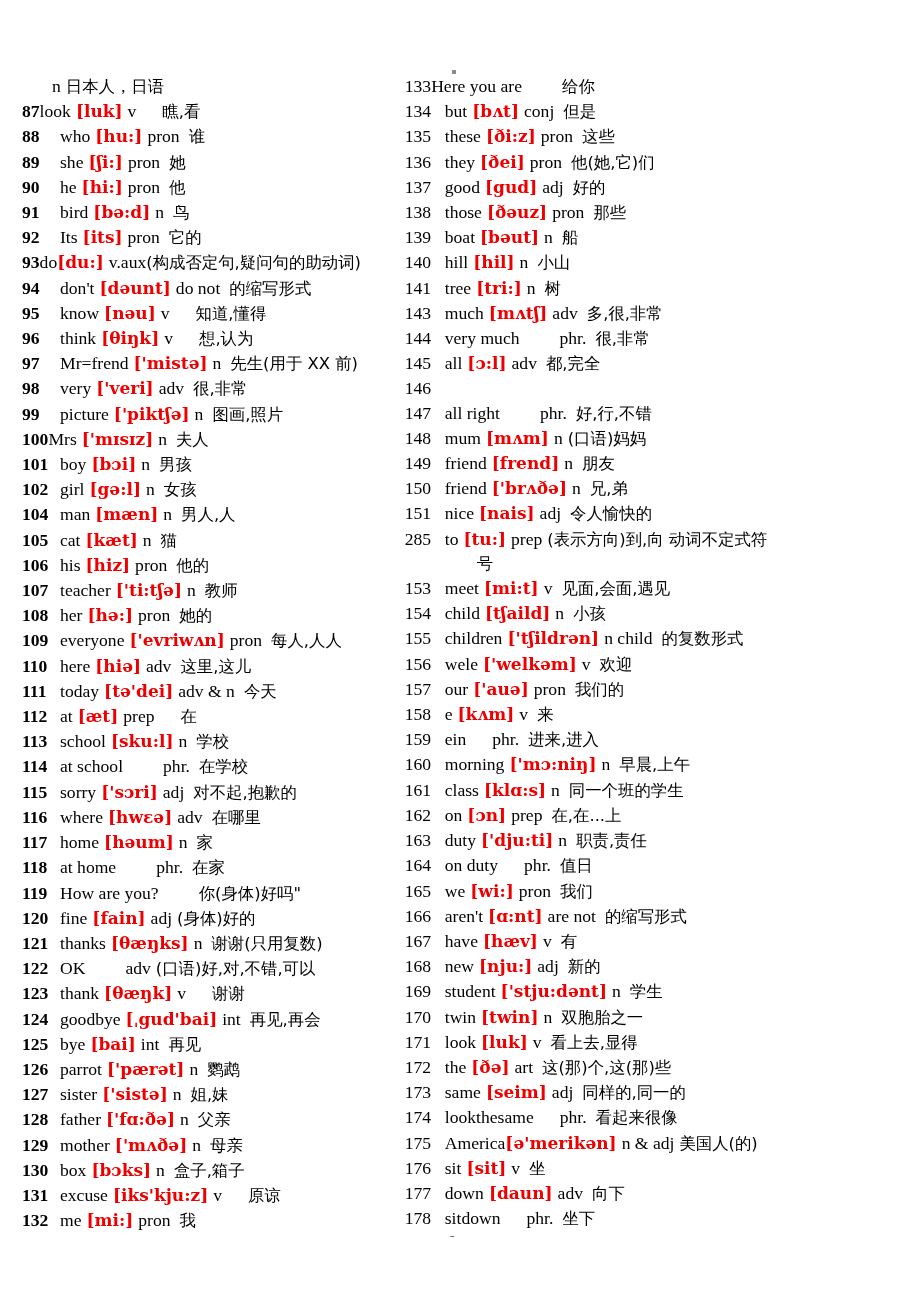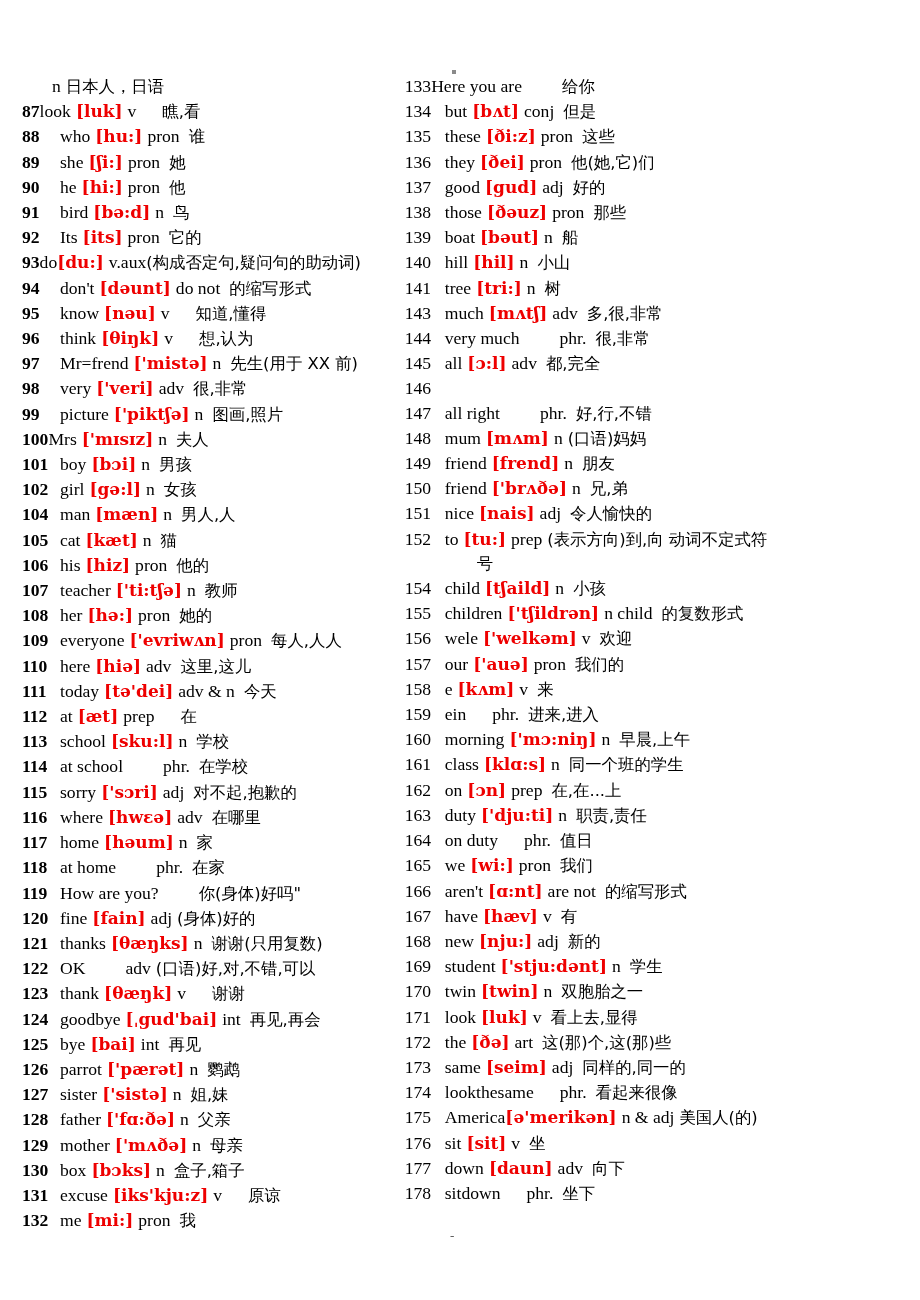--- a/index.html
+++ b/index.html
@@ -375,28 +375,32 @@
           </div>
           <div class="entry">
             <span class="num">150</span>
             <span class="body-text"><span class="word">friend</span><span class="sp sp1"></span><span class="ipa">['brʌðə]</span><span class="sp sp1"></span><span class="pos">n</span><span class="sp sp2"></span><span class="cn">兄,弟</span></span>
           </div>
           <div class="entry">
             <span class="num">151</span>
             <span class="body-text"><span class="word">nice</span><span class="sp sp1"></span><span class="ipa">[nais]</span><span class="sp sp1"></span><span class="pos">adj</span><span class="sp sp2"></span><span class="cn">令人愉快的</span></span>
           </div>
           <div class="entry">
-            <span class="num">152</span>
+            <span class="num">285</span>
             <span class="body-text"><span class="word">to</span><span class="sp sp1"></span><span class="ipa">[tu:]</span><span class="sp sp1"></span><span class="pos">prep</span><span class="sp sp1"></span><span class="cn">(表示方向)到,向  动词不定式符</span></span>
           </div>
           <div class="cont">
             <span class="pad"></span>
             <span class="cn">号</span>
           </div>
           <div class="entry">
+            <span class="num">153</span>
+            <span class="body-text"><span class="word">meet</span><span class="sp sp1"></span><span class="ipa">[mi:t]</span><span class="sp sp1"></span><span class="pos">v</span><span class="sp sp2"></span><span class="cn">见面,会面,遇见</span></span>
+          </div>
+          <div class="entry">
             <span class="num">154</span>
             <span class="body-text"><span class="word">child</span><span class="sp sp1"></span><span class="ipa">[tʃaild]</span><span class="sp sp1"></span><span class="pos">n</span><span class="sp sp2"></span><span class="cn">小孩</span></span>
           </div>
           <div class="entry">
             <span class="num">155</span>
             <span class="body-text"><span class="word">children</span><span class="sp sp1"></span><span class="ipa">['tʃildrən]</span><span class="sp sp1"></span><span class="pos">n child</span><span class="sp sp2"></span><span class="cn">的复数形式</span></span>
           </div>
           <div class="entry">
             <span class="num">156</span>
             <span class="body-text"><span class="word">wele</span><span class="sp sp1"></span><span class="ipa">['welkəm]</span><span class="sp sp1"></span><span class="pos">v</span><span class="sp sp2"></span><span class="cn">欢迎</span></span>

